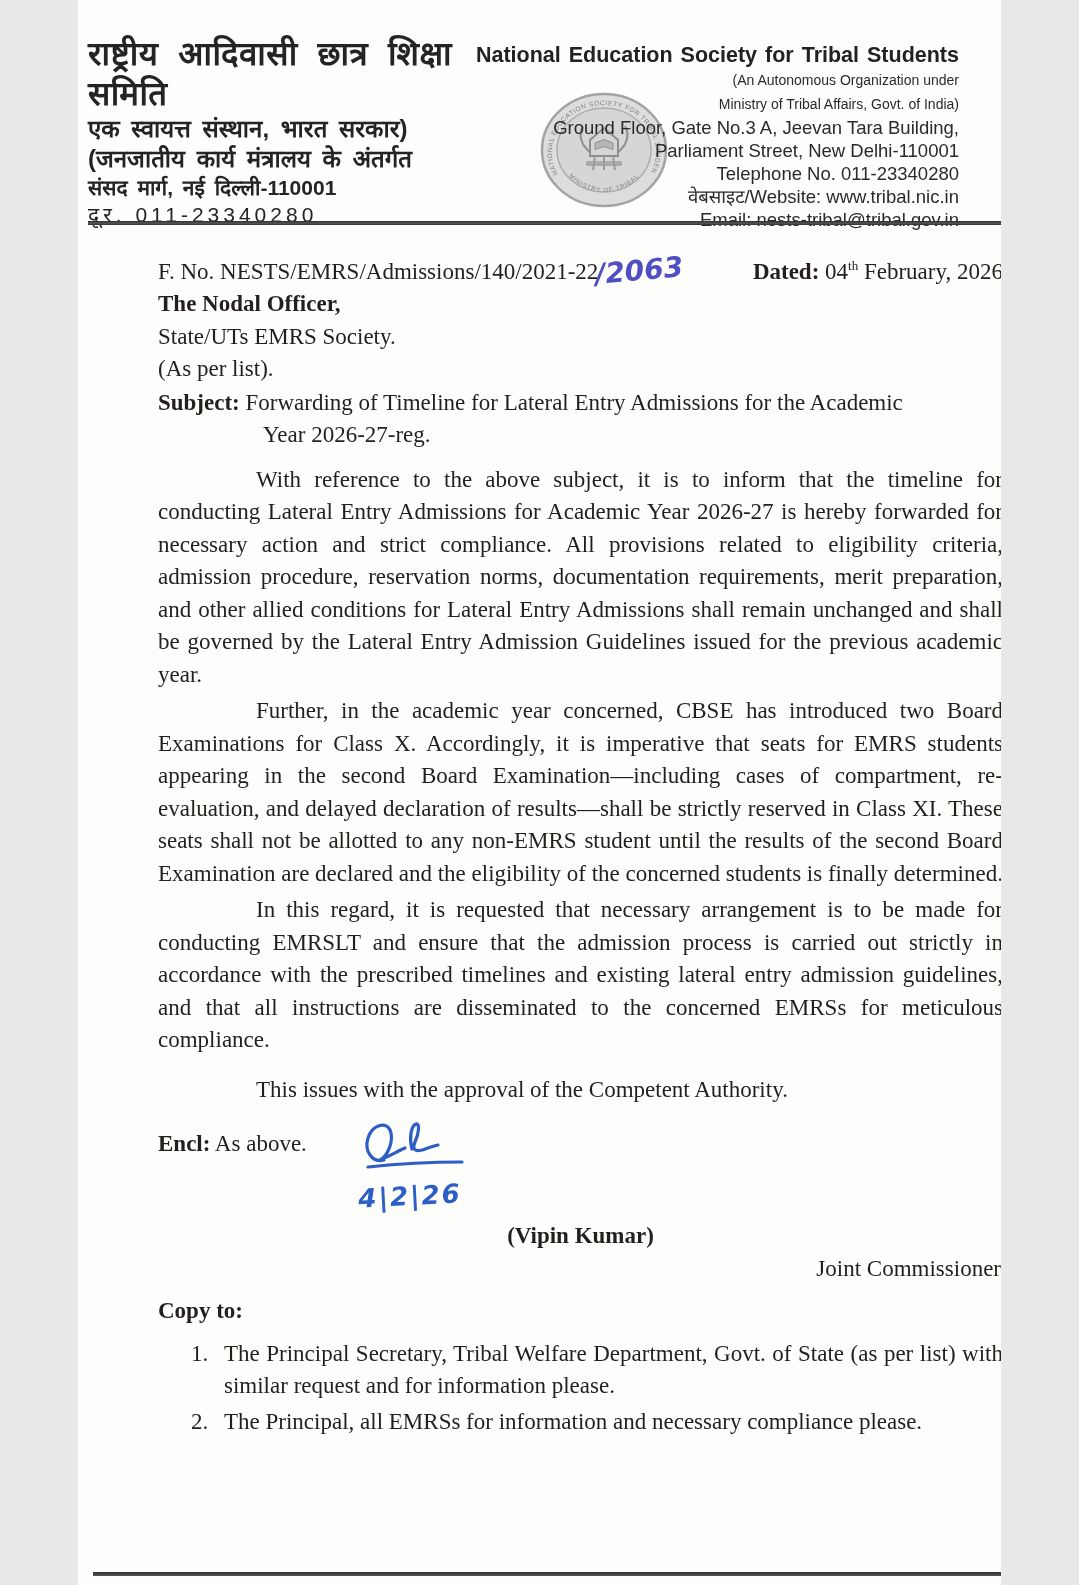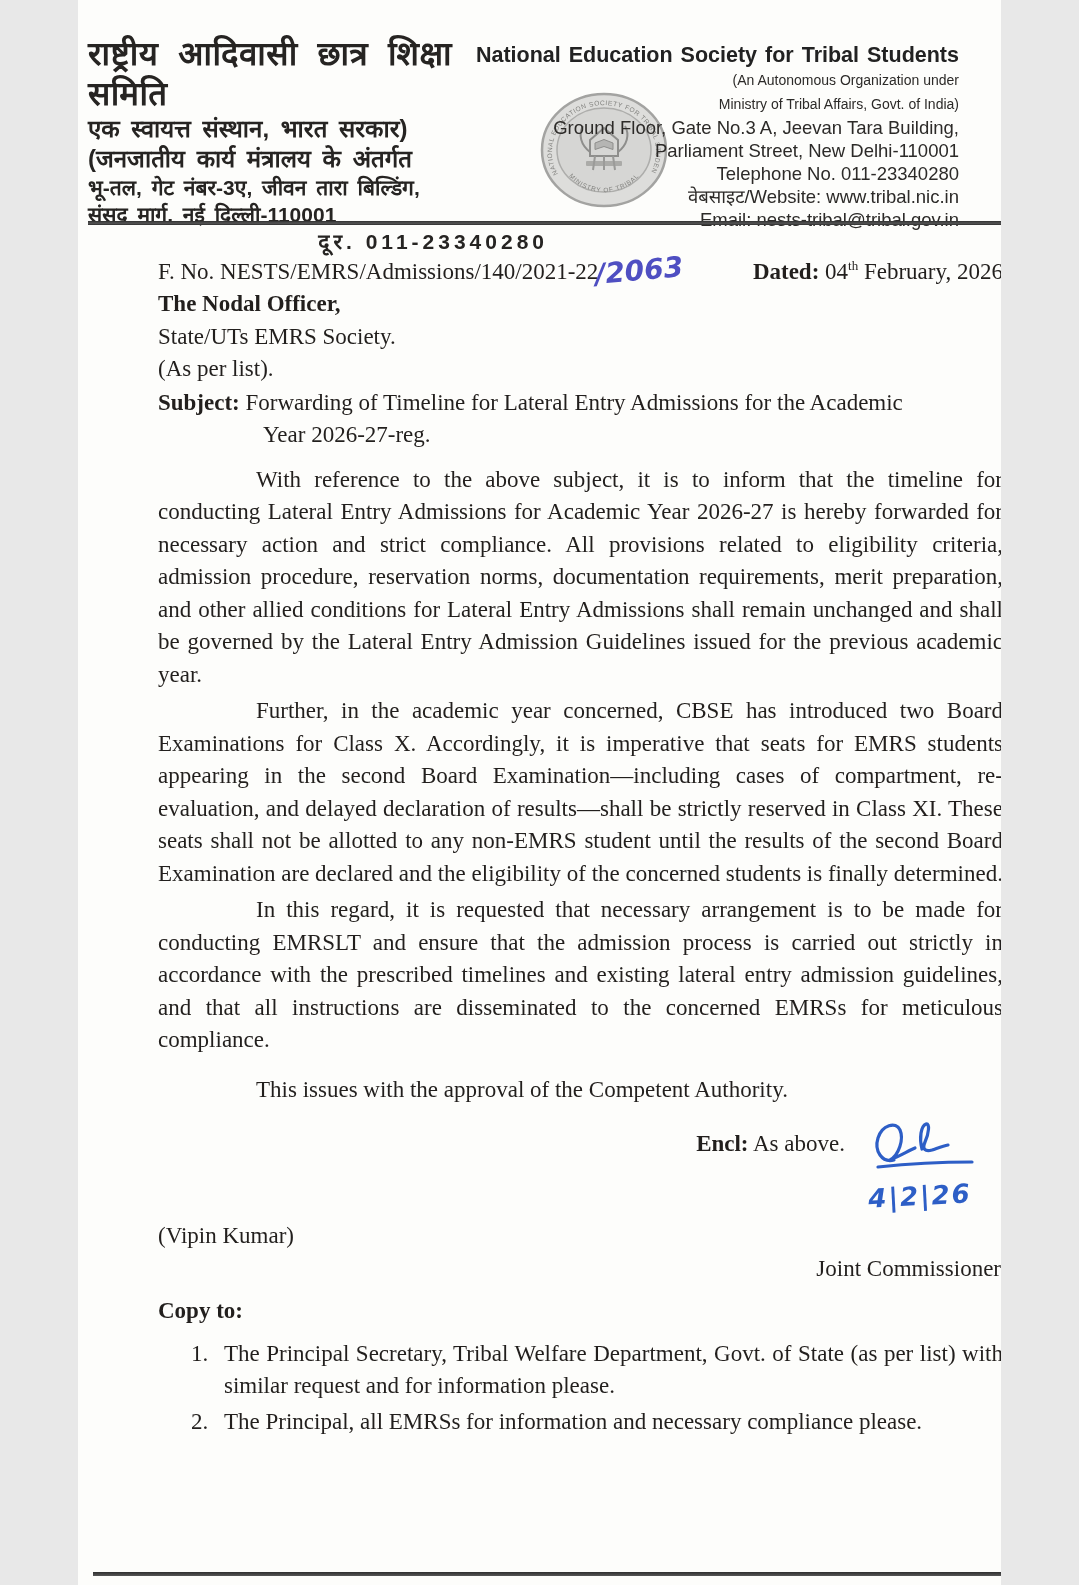--- a/index.html
+++ b/index.html
@@ -10,21 +10,21 @@
   }
 
   
   .lh-hindi {
     position:absolute; left:10px; top:34px; width:460px;
     font-family:"Liberation Sans", sans-serif; color:#262422;
   }
   .lh-hindi .hi-title { font-size:33px; font-weight:bold; letter-spacing:.5px; word-spacing:10px; line-height:40px; }
   .lh-hindi .hi-sub   { font-size:24px; font-weight:bold; line-height:30px; word-spacing:5px; }
   .lh-hindi .hi-addr  { font-size:21px; font-weight:bold; line-height:27px; word-spacing:4px; }
-  .lh-hindi .hi-phone { font-size:21px; font-weight:bold; line-height:28px; letter-spacing:4px;text-align:right; }
+  .lh-hindi .hi-phone { font-size:21px; font-weight:normal; line-height:28px; letter-spacing:4px; }
 
   .lh-seal { position:absolute; left:460px; top:90px; width:132px; height:120px; }
 
   .lh-en {
     position:absolute; right:42px; top:42px; width:560px; text-align:right;
     font-family:"Liberation Sans", sans-serif; color:#2c2a28;
   }
   .lh-en .en-org  { font-size:21.5px; font-weight:bold; color:#222; line-height:26px; word-spacing:2px; }
   .lh-en .en-l2, .lh-en .en-l3 { font-size:14px; line-height:24px; }
   .lh-en .en-l4, .lh-en .en-l5, .lh-en .en-l6, .lh-en .en-l7, .lh-en .en-l8 { font-size:18.5px; line-height:23px; }
@@ -55,44 +55,43 @@
 
   .recipient-l1 { font-weight:bold; }
 
   .subject-l1 { margin-top:1px; }
   .subject-l2 { padding-left:105px; }
 
   .para { text-align:justify; text-indent:98px; margin-top:12px; }
   .para + .para { margin-top:4px; }
   .para-short { text-indent:98px; margin-top:17px; }
 
-  .encl-row { display:flex; justify-content:flex-end; margin-top:22px; min-height:96px; }
+  .encl-row { display:flex; justify-content:flex-start; margin-top:22px; min-height:96px;gap:28px; }
   .sig-stack { width:150px; margin-right:8px; text-align:center; margin-top:-14px; }
   .sig-date {
     color:#2d5ec6; font-family:"DejaVu Sans", sans-serif; font-size:26px; font-weight:bold;
     font-style:italic; letter-spacing:2px; transform:rotate(-3deg); margin-top:-6px;
   }
-  .sig-name  { text-align:left; font-weight:normal; margin-top:-4px; }
+  .sig-name  { text-align:center; font-weight:bold; margin-top:-4px; }
   .sig-title { text-align:right; padding-right:2px; }
 
   .copy-label { margin-top:10px; font-weight:bold; }
   .copy-list { margin-top:10px; }
   .copy-item { position:relative; padding-left:66px; text-align:justify; margin-top:3px; }
   .copy-item .num { position:absolute; left:33px; }
 </style>
 </head>
 <body>
 
 <div class="page">
 
   <div class="lh-hindi">
     <div class="hi-title">राष्ट्रीय आदिवासी छात्र शिक्षा समिति</div>
     <div class="hi-sub">एक स्वायत्त संस्थान, भारत सरकार)</div>
     <div class="hi-sub">(जनजातीय कार्य मंत्रालय के अंतर्गत</div>
-    <div class="hi-addr">भू-तल, गेट नंबर-3ए, जीवन तारा बिल्डिंग,</div>
     <div class="hi-addr">संसद मार्ग, नई दिल्ली-110001</div>
     <div class="hi-phone">दूर. 011-23340280</div>
   </div>
 
   <div class="lh-seal">
     <svg viewBox="0 0 132 120" width="132" height="120">
       <ellipse cx="66" cy="60" rx="62" ry="56" fill="#dddddb" stroke="#a3a3a1" stroke-width="2.5"></ellipse>
       <ellipse cx="66" cy="60" rx="47" ry="42" fill="#d6d6d4" stroke="#adadab" stroke-width="1.5"></ellipse>
       <defs>
         <path id="sealTopArc" d="M 20,84 A 52,47 0 1 1 112,84" fill="none"></path>

